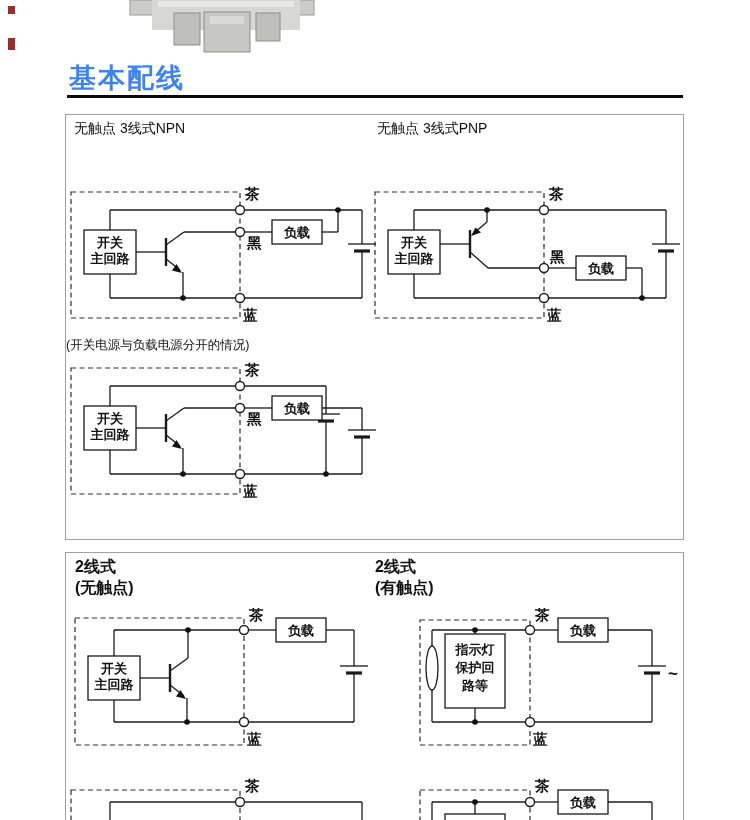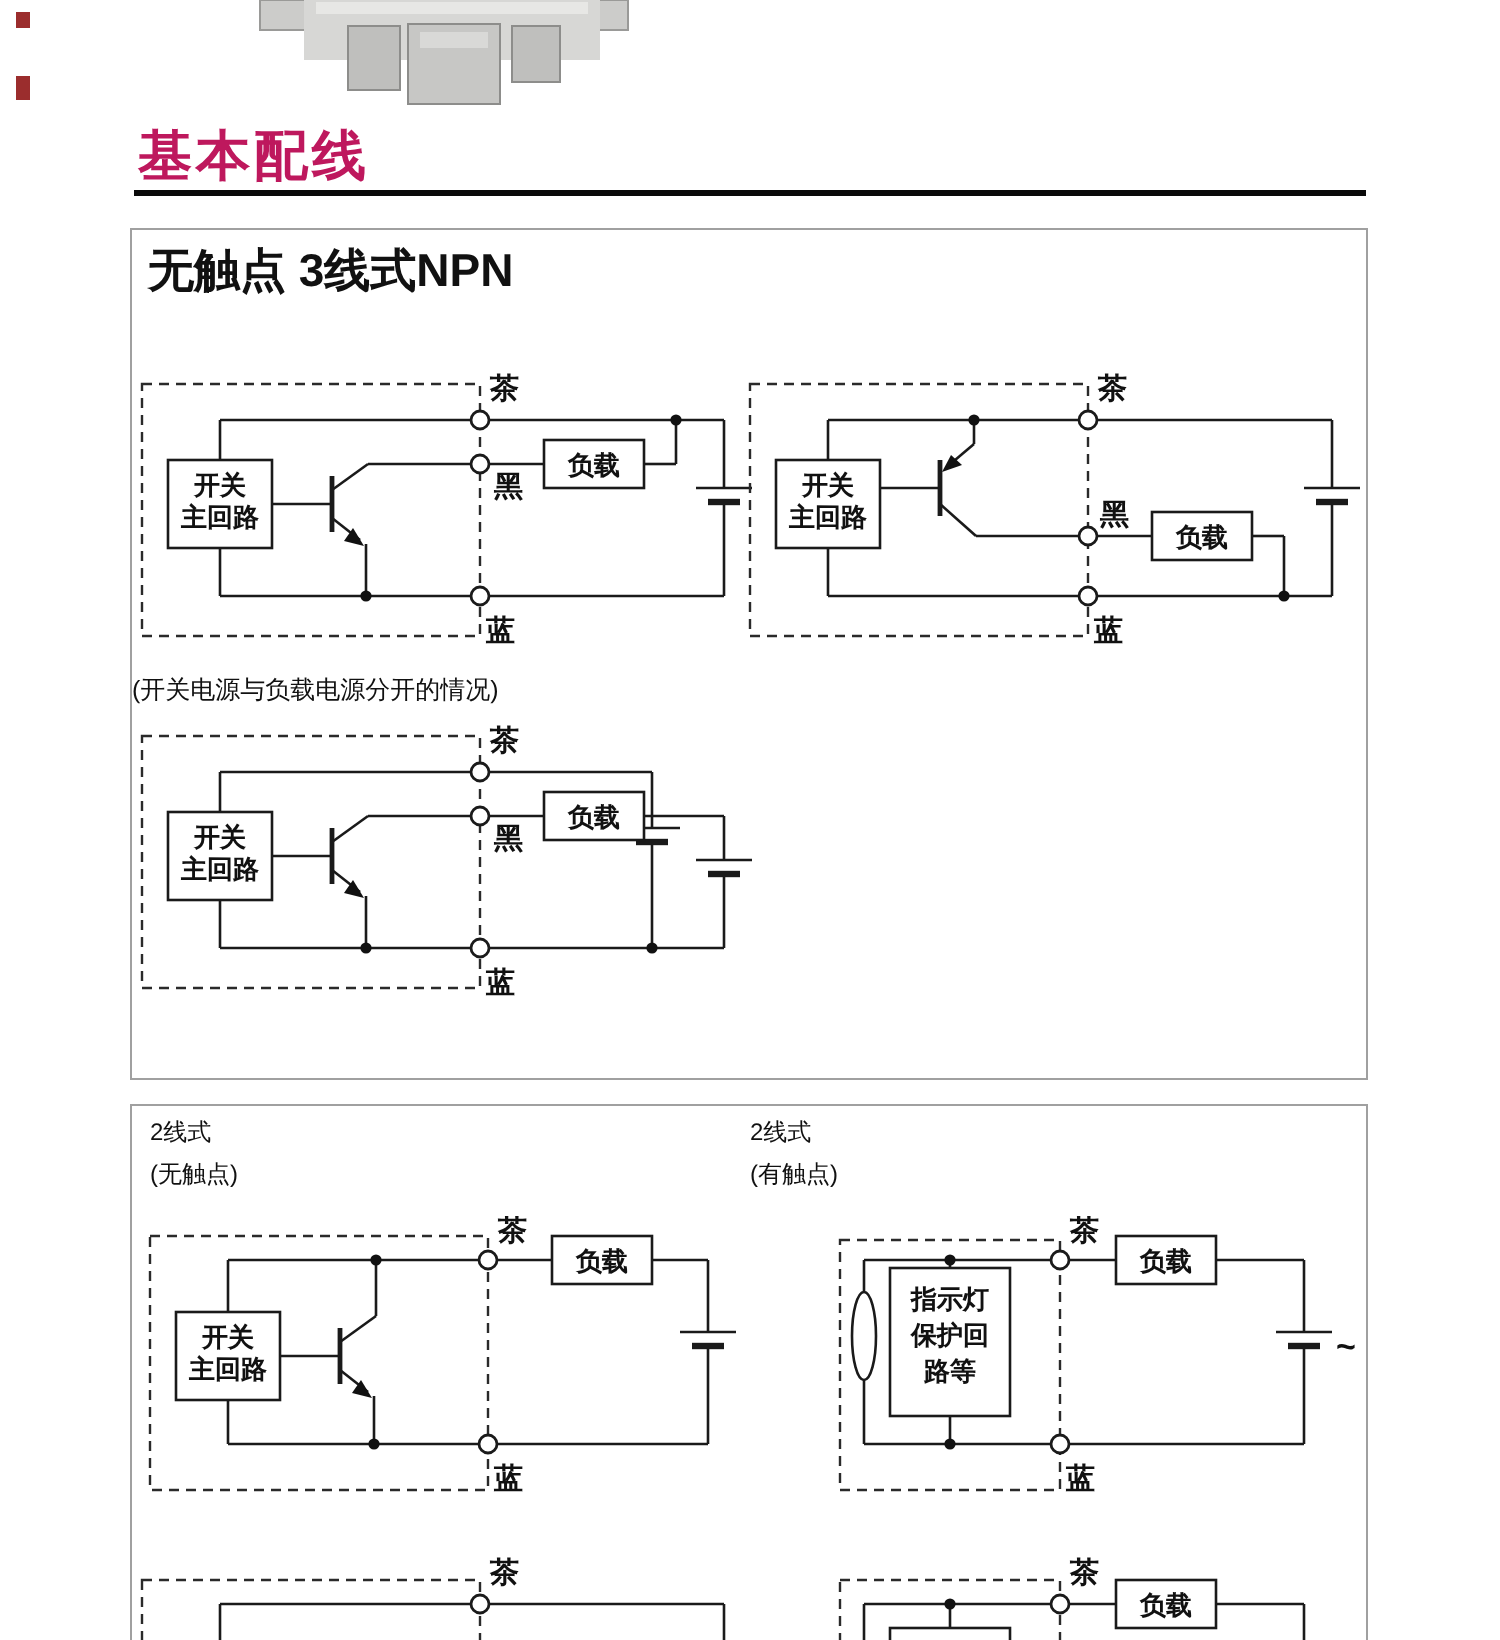--- a/index.html
+++ b/index.html
@@ -1,26 +1,26 @@
 <!DOCTYPE html>
 <html><head>
 <meta charset="utf-8">
 <style>
   *{margin:0;padding:0;box-sizing:border-box}
   html,body{background:#fff}
   #page{position:relative;width:750px;height:820px;overflow:hidden;background:#fff;
         font-family:"Liberation Sans","DejaVu Sans",sans-serif;color:#111}
   .diag{position:absolute}
-  #heading{position:absolute;left:69px;top:60px;font-size:27px;font-weight:bold;letter-spacing:2px;color:#be185d}
+  #heading{position:absolute;left:69px;top:60px;font-size:27px;font-weight:bold;letter-spacing:2px;color:#3b82f6}
   #rule{position:absolute;left:67px;top:95px;width:616px;height:3px;background:#0a0a0a}
   .section{position:absolute;border:1px solid #a0a0a0;background:#fff}
   #sec1{left:65px;top:114px;width:619px;height:426px}
   #sec2{left:65px;top:552px;width:619px;height:300px}
-  .sec-title{position:absolute;font-weight:bold;font-size:23px;white-space:nowrap}
-  .sec-title2{position:absolute;font-weight:normal;font-size:12px;line-height:21px;white-space:nowrap}
+  .sec-title{position:absolute;font-weight:normal;font-size:14px;white-space:nowrap}
+  .sec-title2{position:absolute;font-weight:bold;font-size:16px;line-height:21px;white-space:nowrap}
   #note{position:absolute;left:66px;top:337px;font-weight:normal;font-size:12.5px;white-space:nowrap}
   .red-mark{position:absolute;background:#9b2d2d}
   svg .w{stroke:#1a1a1a;stroke-width:1.3;fill:none}
   svg .wB{stroke:#1a1a1a;stroke-width:3.2;fill:none}
   svg .w2{stroke:#1a1a1a;stroke-width:2.4;fill:none}
   svg .dash{fill:none;stroke:#2a2a2a;stroke-width:1.2;stroke-dasharray:5 3.5}
   svg .box{fill:#fff;stroke:#1a1a1a;stroke-width:1.3}
   svg .term{fill:#fff;stroke:#1a1a1a;stroke-width:1.4}
   svg .dot{fill:#111}
   svg text{fill:#111;font-weight:bold;font-family:"Liberation Sans","DejaVu Sans",sans-serif}
@@ -46,20 +46,21 @@
   <div class="red-mark" style="left:8px;top:6px;width:7px;height:8px"></div>
   <div class="red-mark" style="left:8px;top:38px;width:7px;height:12px"></div>
 
   <div id="heading">基本配线</div>
   <div id="rule"></div>
 
   <div class="section" id="sec1"></div>
   <div class="section" id="sec2"></div>
 
   <div class="sec-title" style="left:74px;top:120px">无触点 3线式NPN</div>
+  <div class="sec-title" style="left:377px;top:120px">无触点 3线式PNP</div>
 
   <svg class="diag" style="left:68px;top:182px" width="310" height="150" viewBox="0 0 310 150">
     <rect class="dash" x="3" y="10" width="169" height="126"></rect>
     <g class="w">
       <line x1="42" y1="28" x2="167" y2="28"></line>
         <line x1="42" y1="28" x2="42" y2="48"></line>
       <line x1="68" y1="70" x2="98" y2="70"></line>
       <line x1="98" y1="63" x2="116" y2="50"></line>
         <line x1="116" y1="50" x2="167" y2="50"></line>
       <line x1="98" y1="77" x2="112" y2="88"></line>

